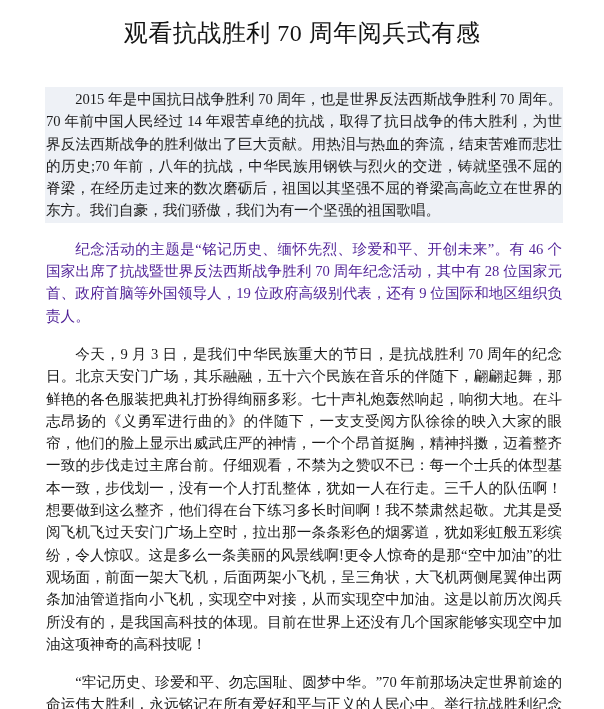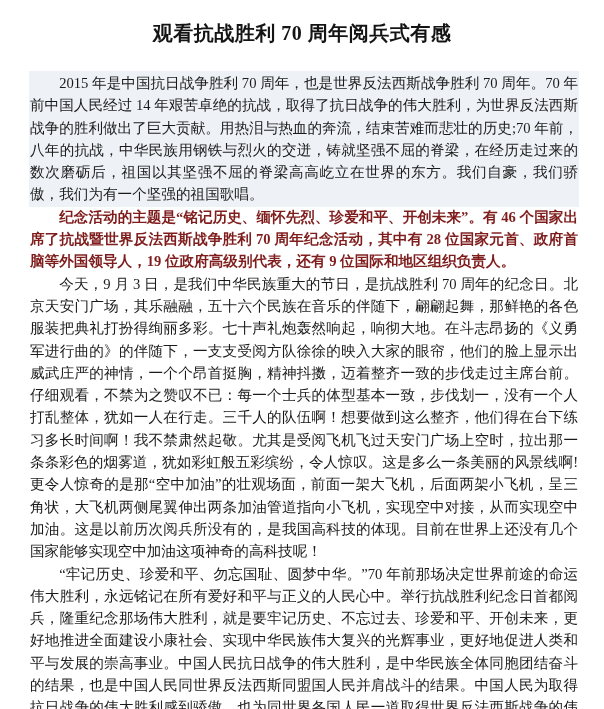--- a/index.html
+++ b/index.html
@@ -18,54 +18,54 @@
   .page {
     width: 604px;
     height: 709px;
     box-sizing: border-box;
     padding: 0;
     position: relative;
   }
 
   .doc-title {
     text-align: center;
-    font-size: 20px;
-    font-weight: 700;
+    font-size: 24px;
+    font-weight: 400;
     letter-spacing: 0.5px;
     margin: 0;
     padding: 18px 0 0 0;
     line-height: 30px;
     color: #141414;
   }
 
   .body-block {
     margin: 0;
     padding: 24px 26px 0 30px;
     box-sizing: border-box;
   }
 
   p.para {
-    margin: 0;
+    margin: 16px;
     font-size: 14.6px;
     line-height: 22.3px;
     text-align: justify;
     text-justify: inter-ideograph;
     text-indent: 2em;
     color: #1a1a1a;
     word-break: break-all;
   }
 
   p.para.highlight {
     background: #eef1f6;
     box-shadow: 0 0 0 1px #eef1f6;
   }
 
   p.para.bold {
-    font-weight: 700;
-    color: #7f1d1d;
+    font-weight: 400;
+    color: #4c1d95;
   }
 </style>
 </head>
 <body>
 
 <div class="page">
 
   <h1 class="doc-title">观看抗战胜利 70 周年阅兵式有感</h1>
 
   <div class="body-block">

